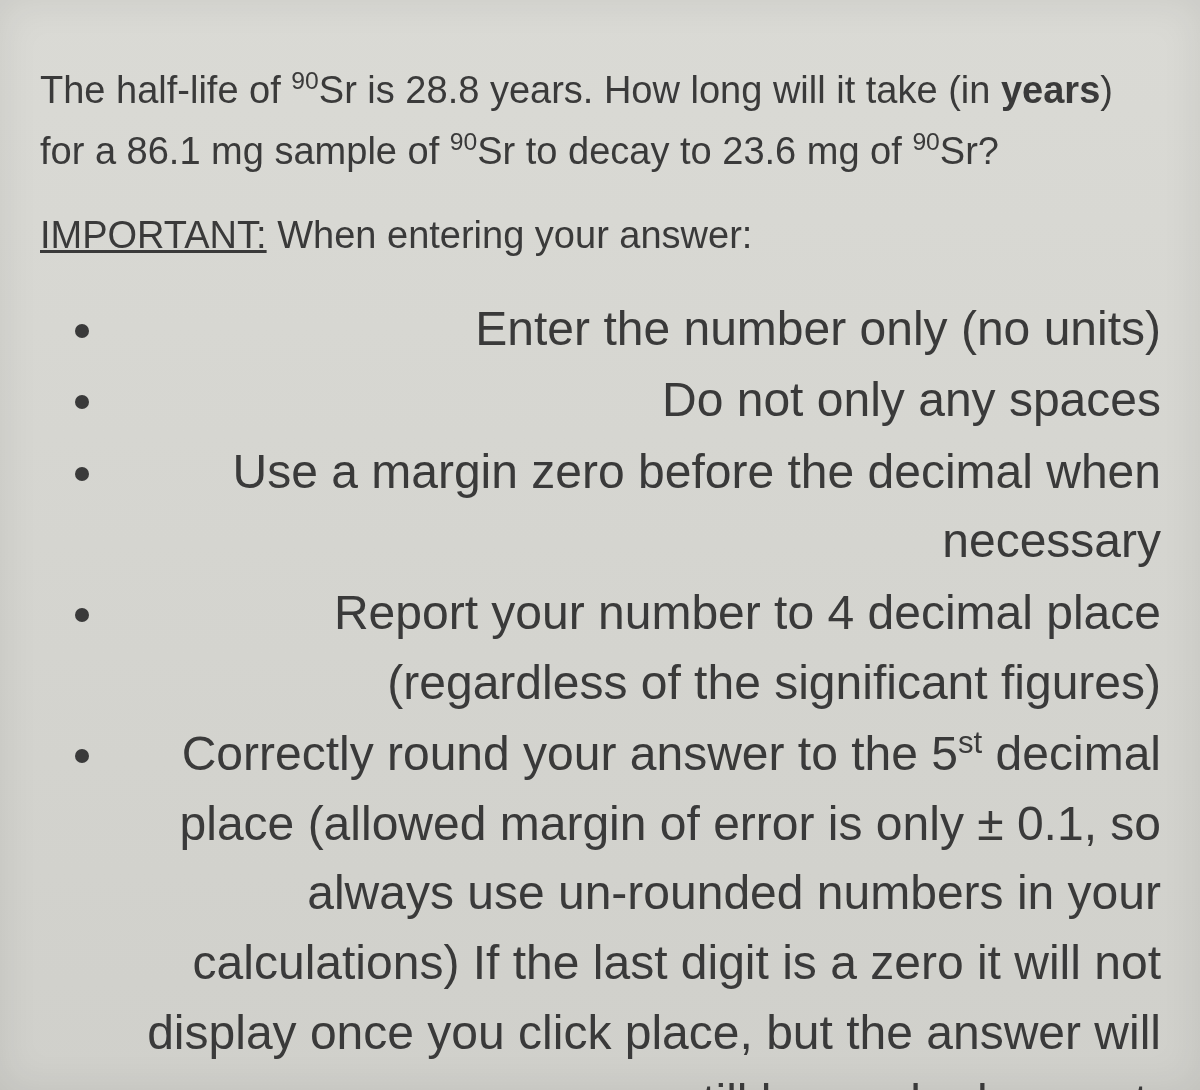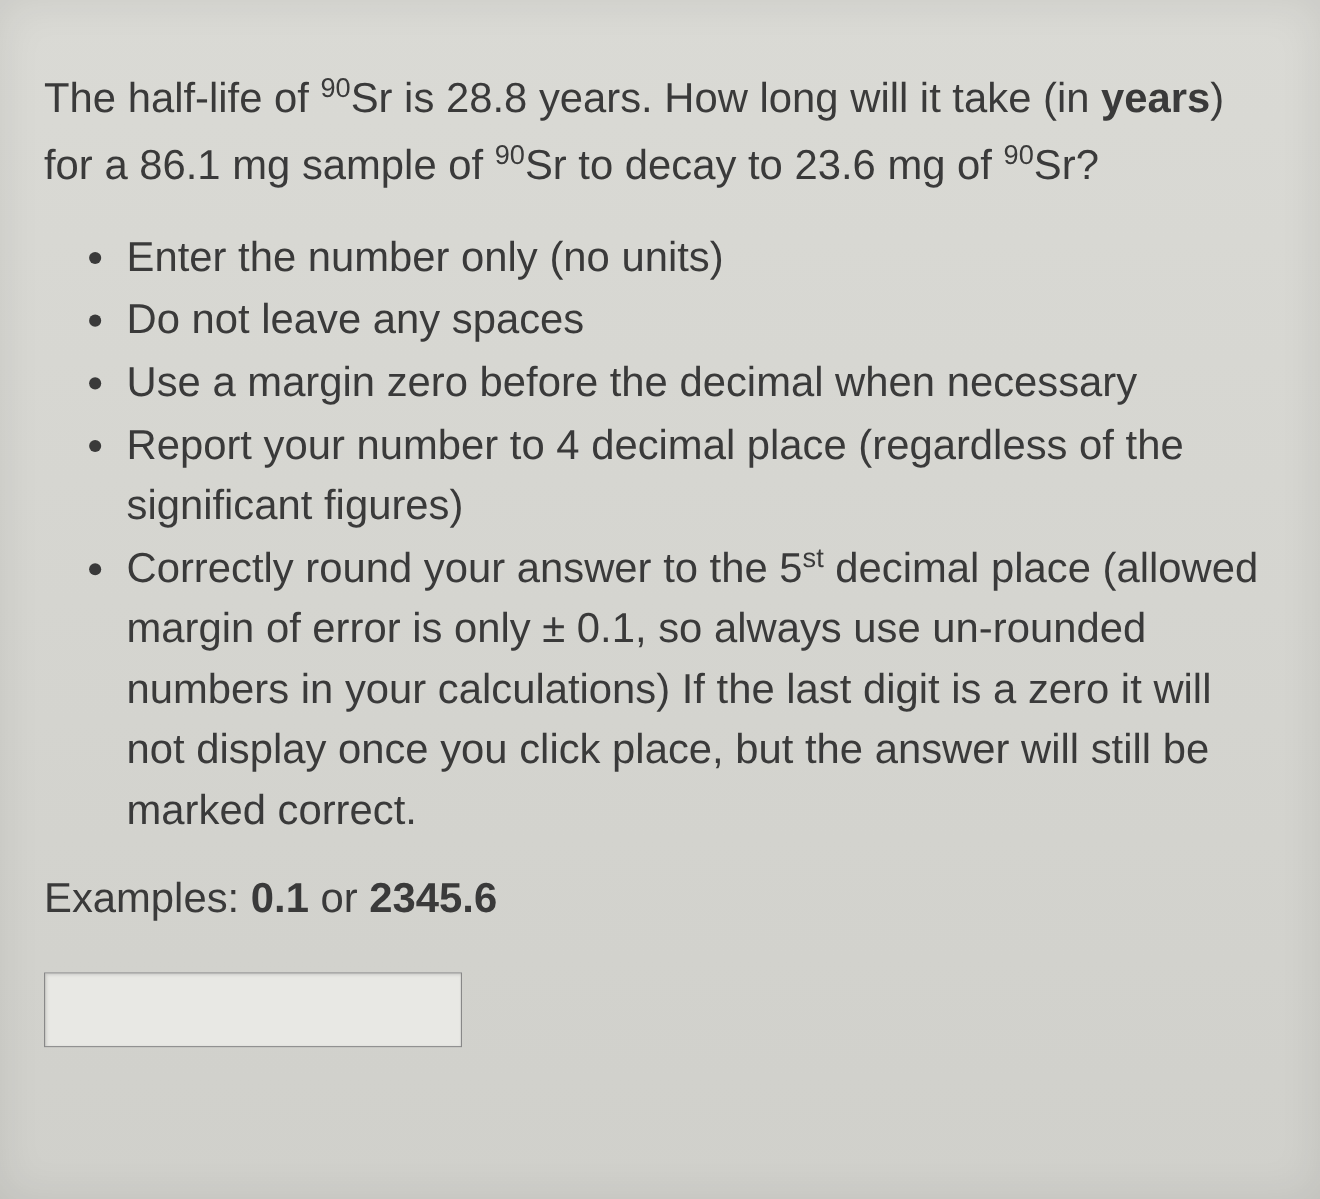--- a/index.html
+++ b/index.html
@@ -42,25 +42,26 @@
     .important-line {
       margin-bottom: 30px;
       line-height: 1.5;
     }
     ul.rules {
       list-style: disc;
       padding-left: 70px;
       margin: 0 0 30px 0;
     }
     ul.rules li {
-      font-size: 38px;
+      font-size: 48px;
       line-height: 1.45;
       color: #3a3a3a;
       margin-bottom: 2px;
       padding-left: 5px;
+      text-align: right;
     }
     ul.rules li sup {
       font-size: 0.65em;
       vertical-align: super;
     }
     .examples {
       font-size: 38px;
       color: #3a3a3a;
       margin-bottom: 45px;
     }
@@ -80,24 +81,27 @@
   </style>
 </head>
 <body>
 
 <div class="container">
 
   <div class="question">
     <span>The half-life of </span><sup>90</sup><span>Sr is 28.8 years.  How long will it take (in </span><span class="bold">years</span><span>) for a 86.1 mg sample of </span><sup>90</sup><span>Sr to decay to 23.6 mg of </span><sup>90</sup><span>Sr?</span>
   </div>
 
+  <div class="important-line">
+    <span class="important-label">IMPORTANT:</span><span class="important-rest"> When entering your answer:</span>
+  </div>
 
   <ul class="rules">
     <li><span>Enter the number only (no units)</span></li>
-    <li><span>Do not leave any spaces</span></li>
+    <li><span>Do not only any spaces</span></li>
     <li><span>Use a margin zero before the decimal when necessary</span></li>
     <li><span>Report your number to 4 decimal place (regardless of the significant figures)</span></li>
     <li><span>Correctly round your answer to the 5</span><sup>st</sup><span> decimal place (allowed margin of error is only ± 0.1, so always use un-rounded numbers in your calculations) If the last digit is a zero it will not display once you click place, but the answer will still be marked correct.</span></li>
   </ul>
 
   <div class="examples">
     <span>Examples:  </span><span class="bold">0.1</span><span>  or  </span><span class="bold">2345.6</span>
   </div>
 
   <input type="text" class="answer-input" value="" style="">

